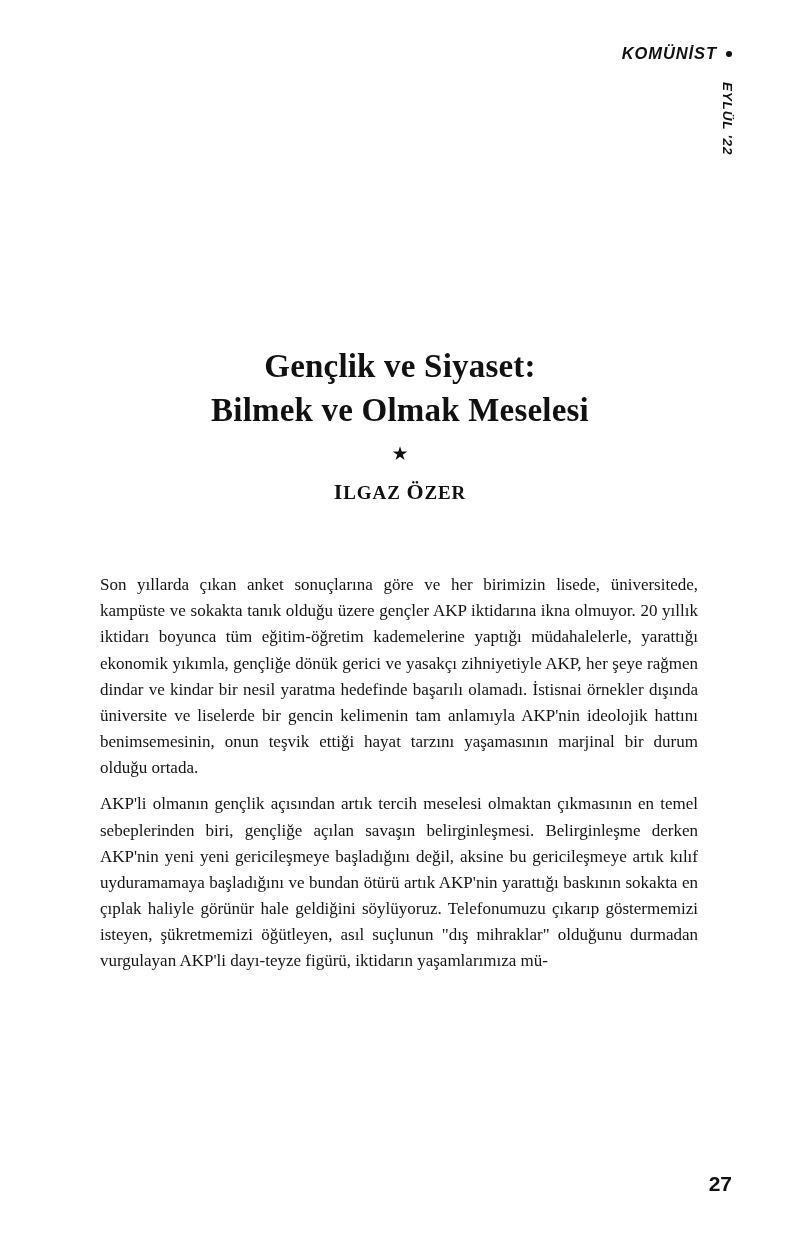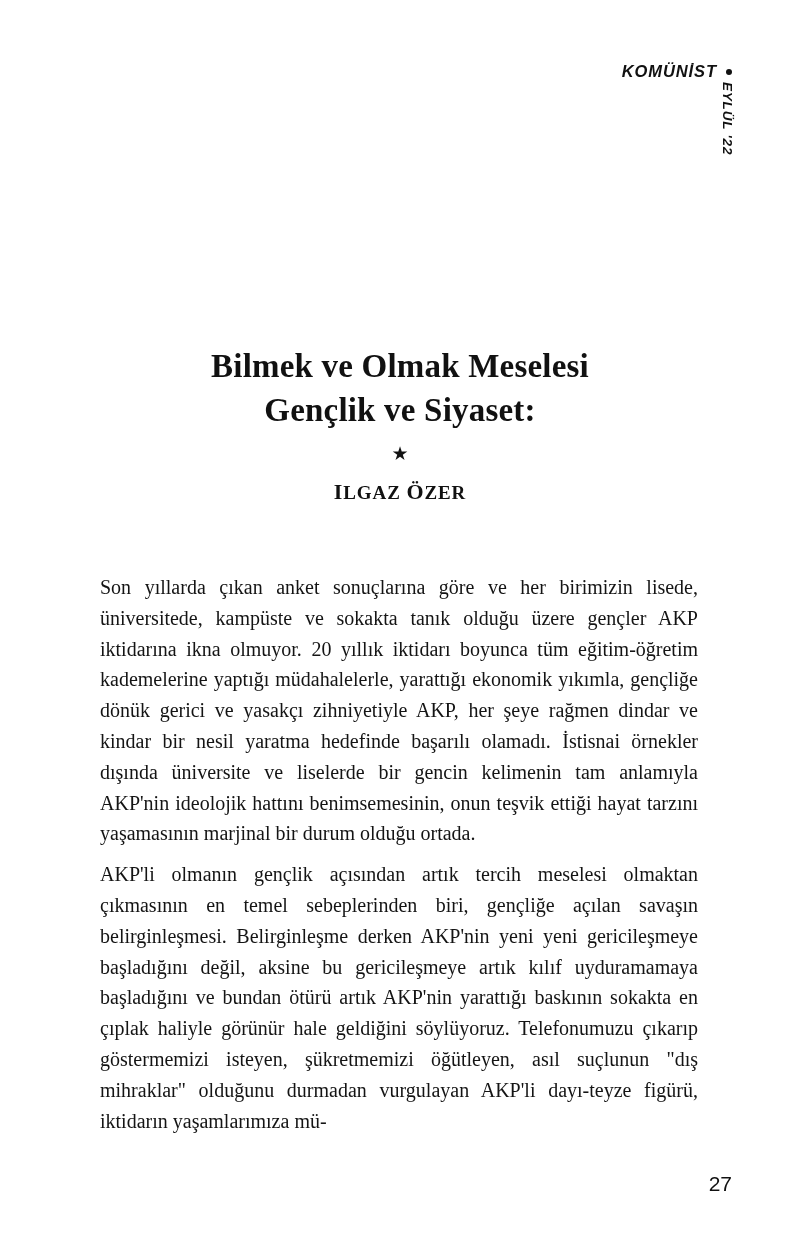--- a/index.html
+++ b/index.html
@@ -19,21 +19,21 @@
   .page {
     position: absolute;
     inset: 0;
     width: 798px;
     height: 1241px;
   }
 
   
   .running-head {
     position: absolute;
-    top: 62px;
+    top: 44px;
     right: 66px;
     display: flex;
     align-items: center;
     gap: 9px;
     font-family: "Liberation Sans", sans-serif;
   }
   .running-head .pub-title {
     font-weight: bold;
     font-style: italic;
     font-size: 16.5px;
@@ -96,56 +96,56 @@
   
   .body-text {
     position: absolute;
     top: 572px;
     left: 100px;
     width: 598px;
   }
   .body-text p {
     margin: 0 0 10px 0;
     font-family: "Liberation Serif", serif;
-    font-size: 20px;
+    font-size: 17px;
     line-height: 1.54;
     text-align: justify;
     text-justify: inter-word;
     color: #141414;
     hyphens: manual;
   }
   .body-text p:last-child { margin-bottom: 16px; }
 
   
   .folio {
     position: absolute;
     bottom: 45px;
     right: 66px;
     font-family: "Liberation Sans", sans-serif;
-    font-weight: normal;
+    font-weight: bold;
     font-size: 21px;
     color: #111111;
   }
 </style>
 </head>
 <body>
 
 <div class="page">
 
   <div class="running-head">
     <span class="pub-title">KOMÜNİST</span>
     <span class="dot"></span>
   </div>
 
   <div class="running-head-date">EYLÜL '22</div>
 
   <div class="title-block">
     <div class="article-title">
+      <div>Gençlik ve Siyaset:</div>
       <div>Bilmek ve Olmak Meselesi</div>
-      <div>Gençlik ve Siyaset:</div>
     </div>
     <div class="star">★</div>
     <div class="byline"><span class="sc-big">I</span>LGAZ <span class="sc-big">Ö</span>ZER</div>
   </div>
 
   <div class="body-text">
     <p>Son yıllarda çıkan anket sonuçlarına göre ve her birimizin lisede, üniversitede, kampüste ve sokakta tanık olduğu üzere gençler AKP iktidarına ikna olmuyor. 20 yıllık iktidarı boyunca tüm eğitim-öğretim kademelerine yaptığı müdahalelerle, yarattığı ekonomik yıkımla, gençliğe dönük gerici ve yasakçı zihniyetiyle AKP, her şeye rağmen dindar ve kindar bir nesil yaratma hedefinde başarılı olamadı. İstisnai örnekler dışında üniversite ve liselerde bir gencin kelimenin tam anlamıyla AKP'nin ideolojik hattını benimsemesinin, onun teşvik ettiği hayat tarzını yaşamasının marjinal bir durum olduğu ortada.</p>
     <p>AKP'li olmanın gençlik açısından artık tercih meselesi olmaktan çıkmasının en temel sebeplerinden biri, gençliğe açılan savaşın belirginleşmesi. Belirginleşme derken AKP'nin yeni yeni gericileşmeye başladığını değil, aksine bu gericileşmeye artık kılıf uyduramamaya başladığını ve bundan ötürü artık AKP'nin yarattığı baskının sokakta en çıplak haliyle görünür hale geldiğini söylüyoruz. Telefonumuzu çıkarıp göstermemizi isteyen, şükretmemizi öğütleyen, asıl suçlunun "dış mihraklar" olduğunu durmadan vurgulayan AKP'li dayı-teyze figürü, iktidarın yaşamlarımıza mü-</p>
   </div>
 

